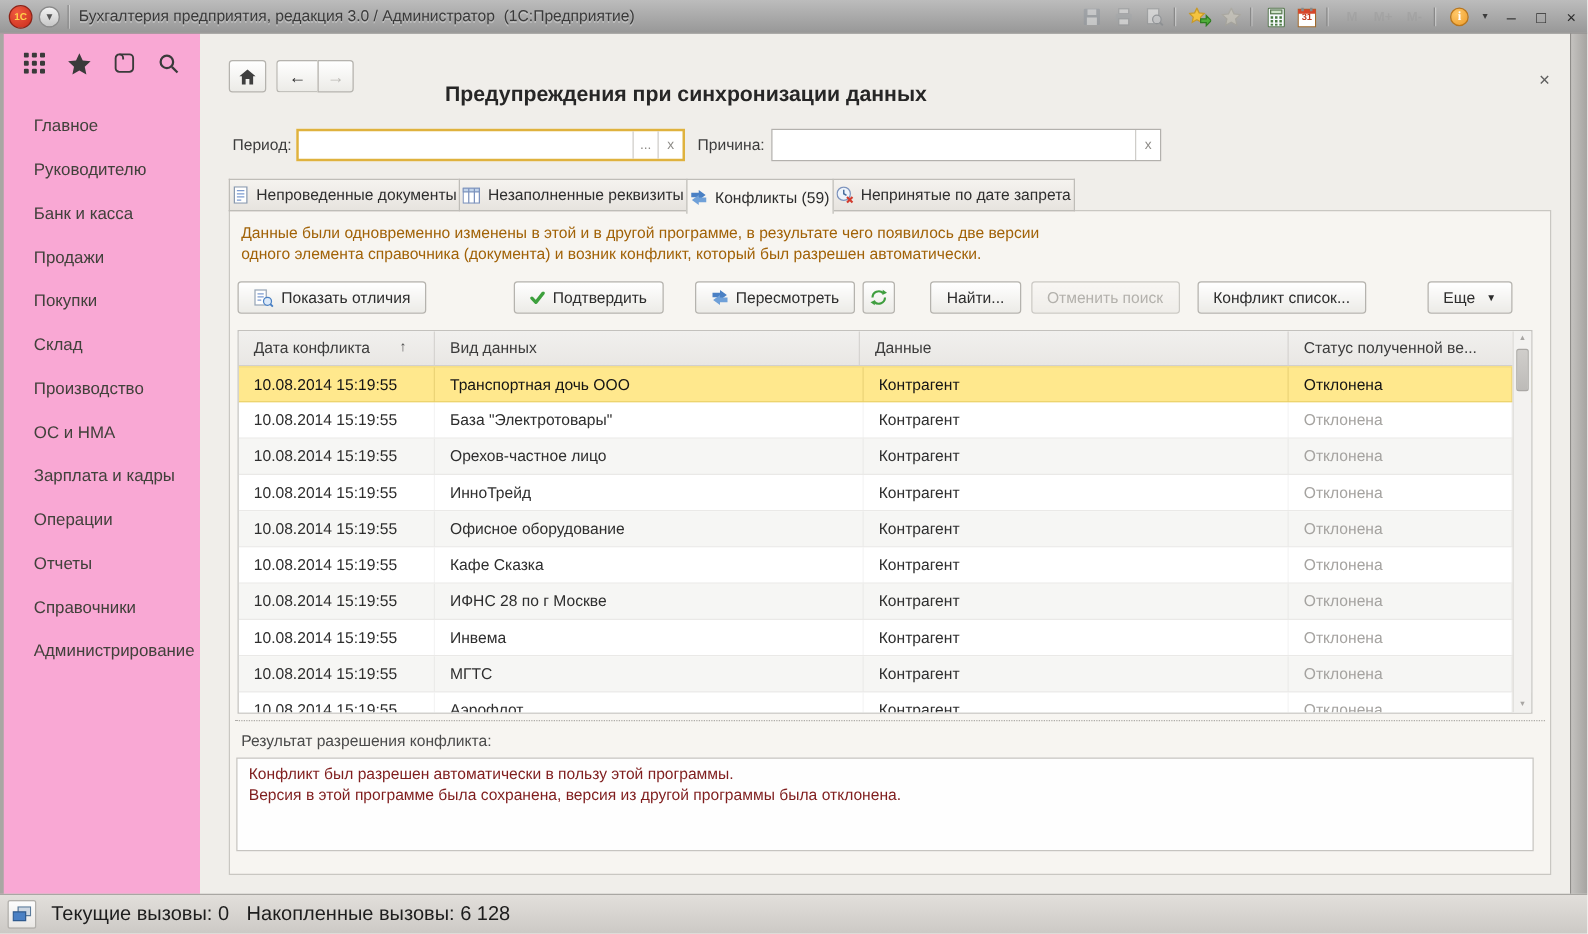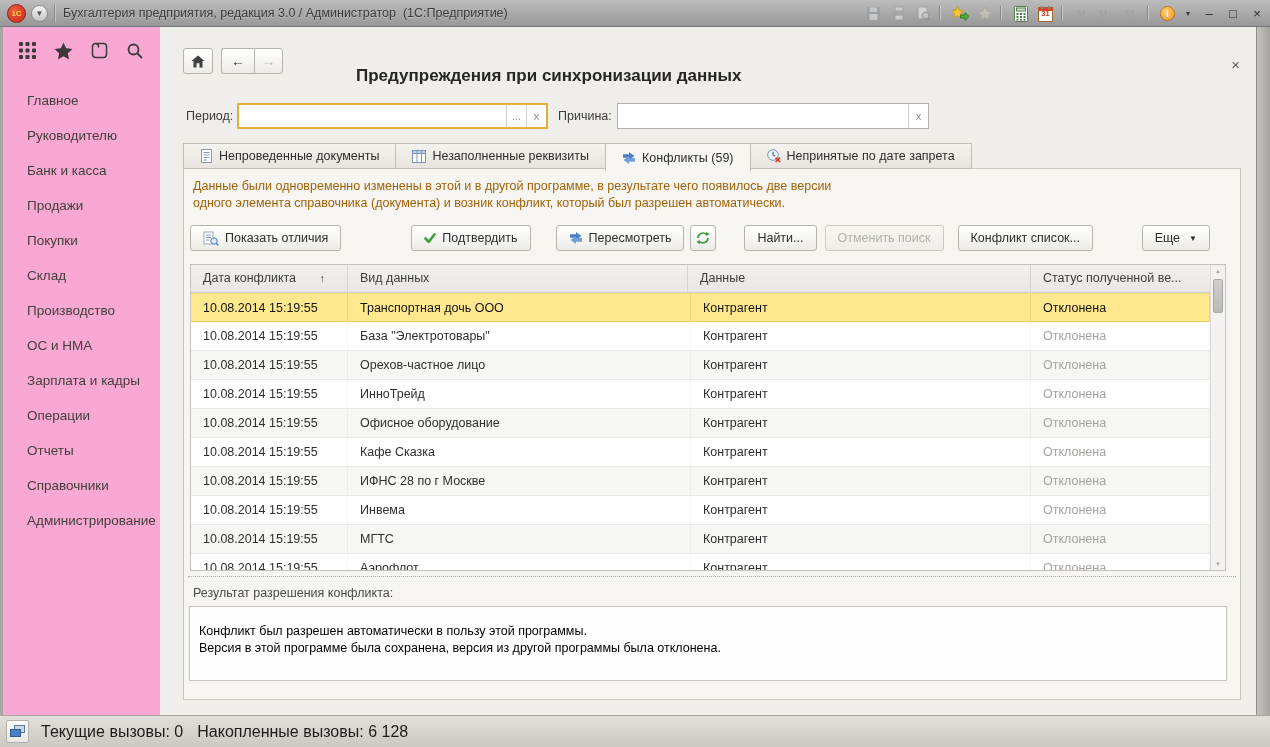--- a/index.html
+++ b/index.html
@@ -64,21 +64,21 @@
   .lab-period { left:26px; } .lab-reason { left:398px; }
   .field { position:absolute; top:76px; height:26px; background:#fff; display:flex; }
   .field-period { left:77px; width:311px; border:2px solid #dfb23e; }
   .field-reason { left:457px; width:312px; border:1px solid #b3b1ad; }
   .field input { flex:1; border:none; outline:none; font-size:12.5px; padding:0 6px; min-width:0; background:transparent; }
   .fbtn { width:20px; display:flex; align-items:center; justify-content:center; border-left:1px solid #cfcdc9;
     color:#8e8c88; font-size:11px; }
 
   
   .tabs { position:absolute; left:23px; top:116px; height:26px; display:flex; align-items:flex-end; z-index:3; }
-  .tab { height:26px; display:flex; align-items:center; gap:6px; padding:0 16px; font-size:12.5px; color:#2e2e2e;
+  .tab { height:26px; display:flex; align-items:center; gap:6px; padding:0 2px; font-size:12.5px; color:#2e2e2e;
     background:linear-gradient(#f5f3ef,#e7e4df); border:1px solid #bfbdb8; border-right:none; }
   .tab:last-child { border-right:1px solid #bfbdb8; }
   .tab.active { background:#f7f5f1; height:28px; margin-bottom:-2px; border-right:1px solid #bfbdb8;
     border-bottom:none; position:relative; z-index:4; }
   .tab.active + .tab { border-left:none; }
 
   
   .panel { position:absolute; left:23px; right:15px; top:141px; bottom:15px; background:#f7f5f1;
     border:1px solid #c9c7c2; }
   .info-banner { position:absolute; left:9px; top:9px; font-size:12.5px; color:#a16207; line-height:17px; }
@@ -112,21 +112,21 @@
   .vscroll { position:absolute; right:0; top:0; bottom:0; width:15px; background:#f3f2f0; border-left:1px solid #dddbd8; }
   .vthumb { position:absolute; left:2px; right:2px; top:14px; height:34px; background:linear-gradient(#d0cecb,#bdbbb8);
     border:1px solid #aaa8a5; border-radius:2px; }
   .varr { position:absolute; left:0; right:0; text-align:center; font-size:6px; color:#a8a6a3; }
   .varr.up { top:3px; } .varr.down { bottom:3px; }
 
   
   .dotted-sep { position:absolute; left:4px; right:4px; top:407px; border-top:1px dotted #aeaca8; }
   .result-label { position:absolute; left:9px; top:417px; font-size:12.5px; color:#4a4a4a; }
   .result-box { position:absolute; left:5px; right:13px; top:437px; height:75px; background:#fefefe;
-    border:1px solid #c6c4c0; padding:16px 9px; font-size:12.5px; color:#000000; line-height:17px; }
+    border:1px solid #c6c4c0; padding:4px 9px; font-size:12.5px; color:#7f1d1d; line-height:17px; }
 
   
   .statusbar { position:absolute; left:0; right:0; bottom:0; height:32px;
     background:linear-gradient(#e2dfdb,#ccc9c5); border-top:1px solid #a9a7a3; }
   .sb-icon { position:absolute; left:6px; top:4px; width:23px; height:23px; border-radius:2px;
     background:linear-gradient(#fdfdfd,#e9e7e4); border:1px solid #b2b0ac;
     display:flex; align-items:center; justify-content:center; }
   .sb-text { position:absolute; left:41px; top:0; line-height:31px; font-size:16px; color:#1d1d1d; }
   .sb-text span { margin-right:14px; }
 </style>

